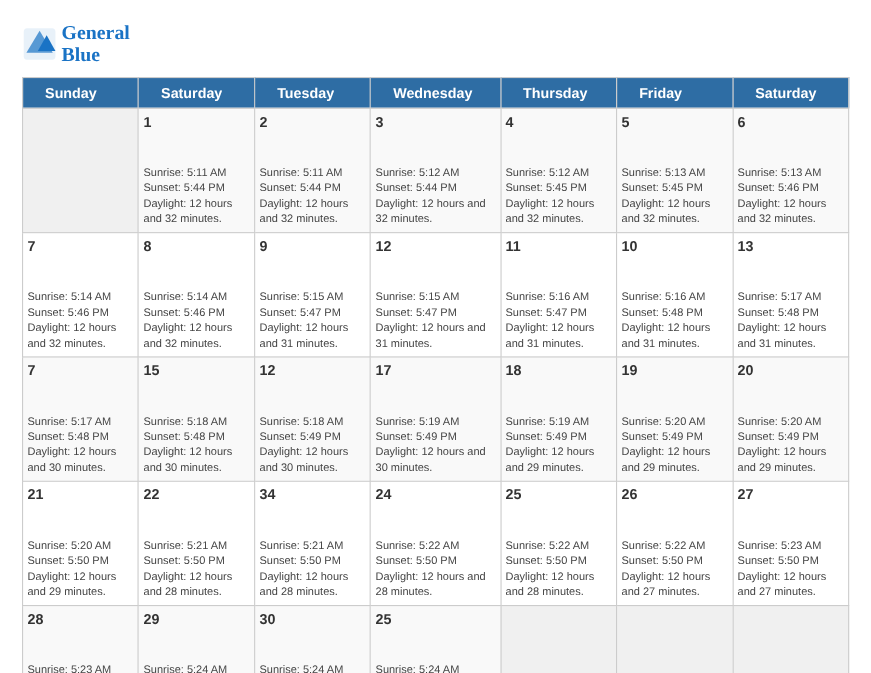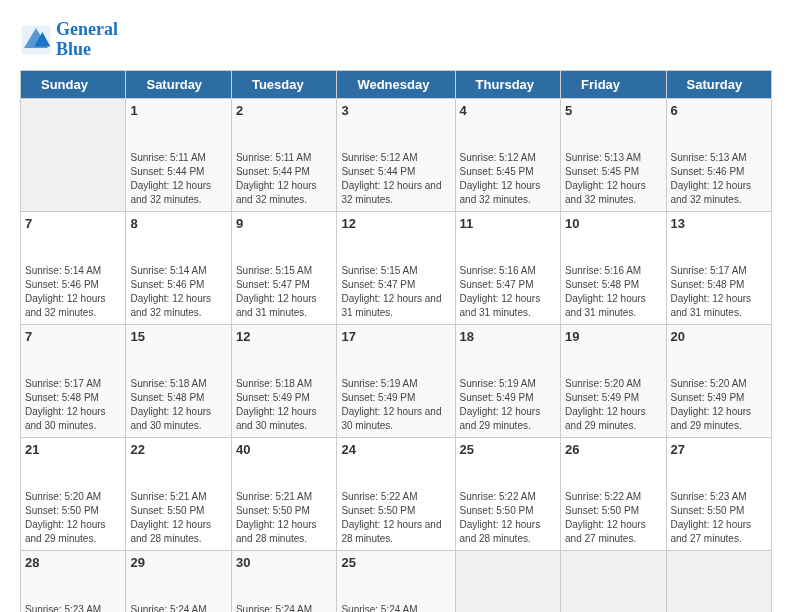--- a/index.html
+++ b/index.html
@@ -274,21 +274,21 @@
 and 29 minutes.</div>
         </td>
         <td>
           <span class="day-number">22</span>
           <div class="day-info">Sunrise: 5:21 AM
 Sunset: 5:50 PM
 Daylight: 12 hours
 and 28 minutes.</div>
         </td>
         <td>
-          <span class="day-number">40</span>
+          <span class="day-number">34</span>
           <div class="day-info">Sunrise: 5:21 AM
 Sunset: 5:50 PM
 Daylight: 12 hours
 and 28 minutes.</div>
         </td>
         <td>
           <span class="day-number">24</span>
           <div class="day-info">Sunrise: 5:22 AM
 Sunset: 5:50 PM
 Daylight: 12 hours

